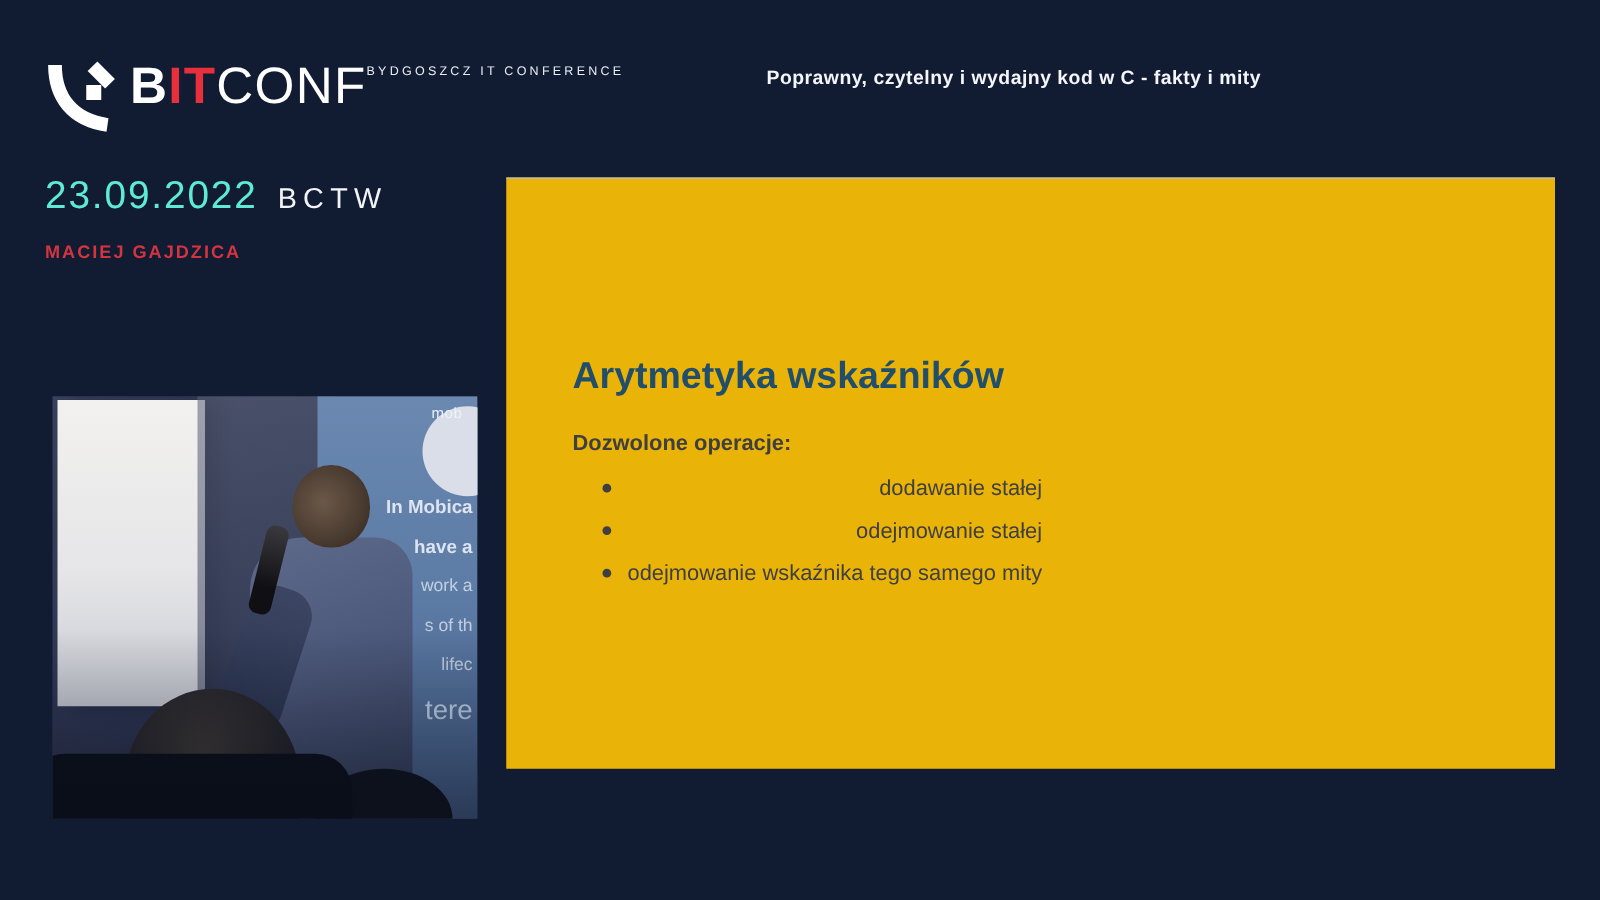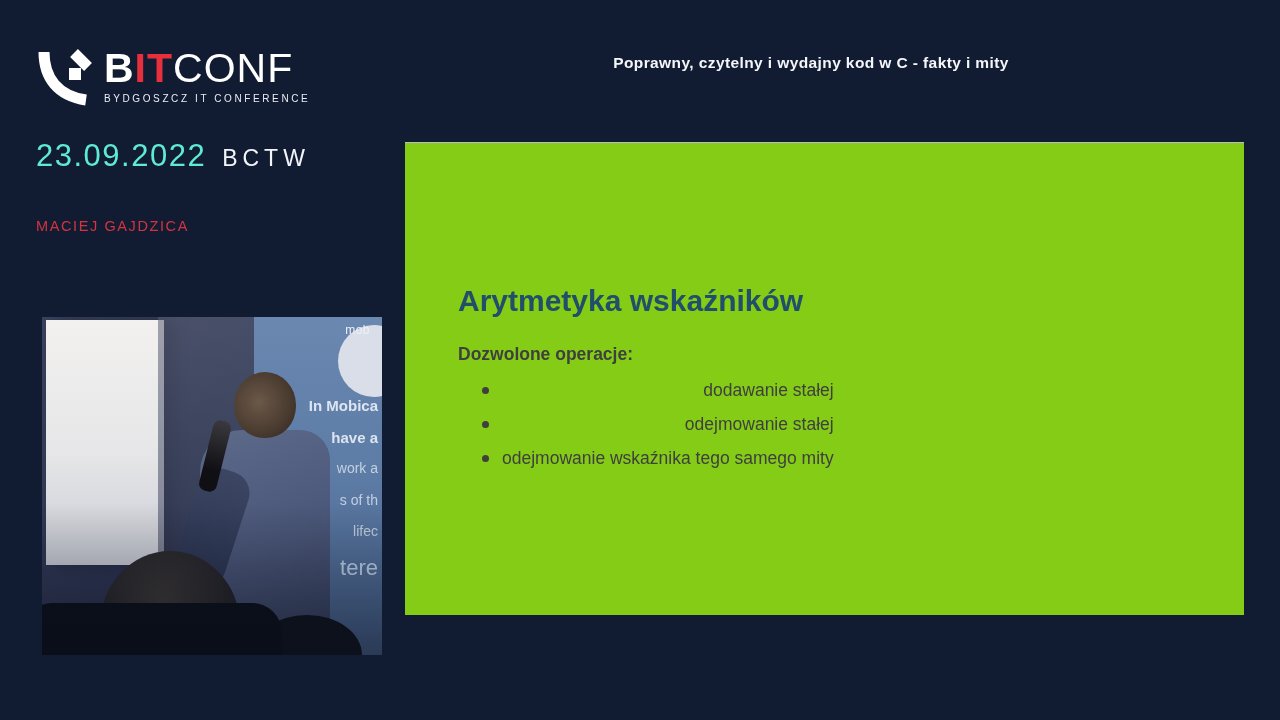--- a/index.html
+++ b/index.html
@@ -19,21 +19,21 @@
     font-size: 15.5px;
     font-weight: 700;
     letter-spacing: 0.4px;
     color: #f4f6fa;
     white-space: nowrap;
   }
 
   
   .brand { position: absolute; left: 36px; top: 48px; display: flex; align-items: flex-start; }
   .brand-icon { width: 62px; height: 60px; margin-right: 6px; }
-  .brand-text { display: flex; flex-direction: column; }
+  .brand-text { display: flex; }
   .brand-word { font-size: 41px; line-height: 41px; letter-spacing: 1px; white-space: nowrap; }
   .brand-word .b   { font-weight: 700; color: #ffffff; }
   .brand-word .it  { font-weight: 700; color: #e8303c; }
   .brand-word .conf{ font-weight: 300; color: #ffffff; }
   .brand-sub {
     margin-top: 4px;
     font-size: 10px;
     font-weight: 400;
     letter-spacing: 2.6px;
     color: #e9edf4;
@@ -46,22 +46,22 @@
     font-size: 31px; font-weight: 400; letter-spacing: 1.5px;
     color: #5eead4; white-space: nowrap;
   }
   .event-code {
     margin-left: 16px;
     font-size: 23px; font-weight: 300; letter-spacing: 5px;
     color: #f2f4f8; white-space: nowrap;
   }
   .speaker-name {
     position: absolute; left: 36px; top: 194px;
-    font-size: 14.5px; font-weight: 400; letter-spacing: 1.6px;
-    color: #d4343f; white-space: nowrap; margin-top: 24px;
+    font-size: 14.5px; font-weight: 700; letter-spacing: 1.6px;
+    color: #d4343f; white-space: nowrap;
   }
 
   
   .webcam {
     position: absolute; left: 42px; top: 317px;
     width: 340px; height: 338px;
     background: linear-gradient(135deg, #3a415c 0%, #2b3350 55%, #171d30 100%);
     overflow: hidden;
   }
   .projector-screen {
@@ -136,21 +136,21 @@
   .webcam-vignette {
     position: absolute; inset: 0;
     background: linear-gradient(180deg, rgba(8,12,24,0) 55%, rgba(8,12,24,0.45) 100%);
     pointer-events: none;
   }
 
   
   .slide {
     position: absolute; left: 405px; top: 142px;
     width: 839px; height: 473px;
-    background: #84cc16;
+    background: #eab308;
     border-top: 1px solid #b9bec6;
   }
   .slide-title {
     position: absolute; left: 53px; top: 141px;
     font-size: 30px; font-weight: 700;
     color: #214e6b;
     white-space: nowrap;
   }
   .slide-intro {
     position: absolute; left: 53px; top: 201px;

